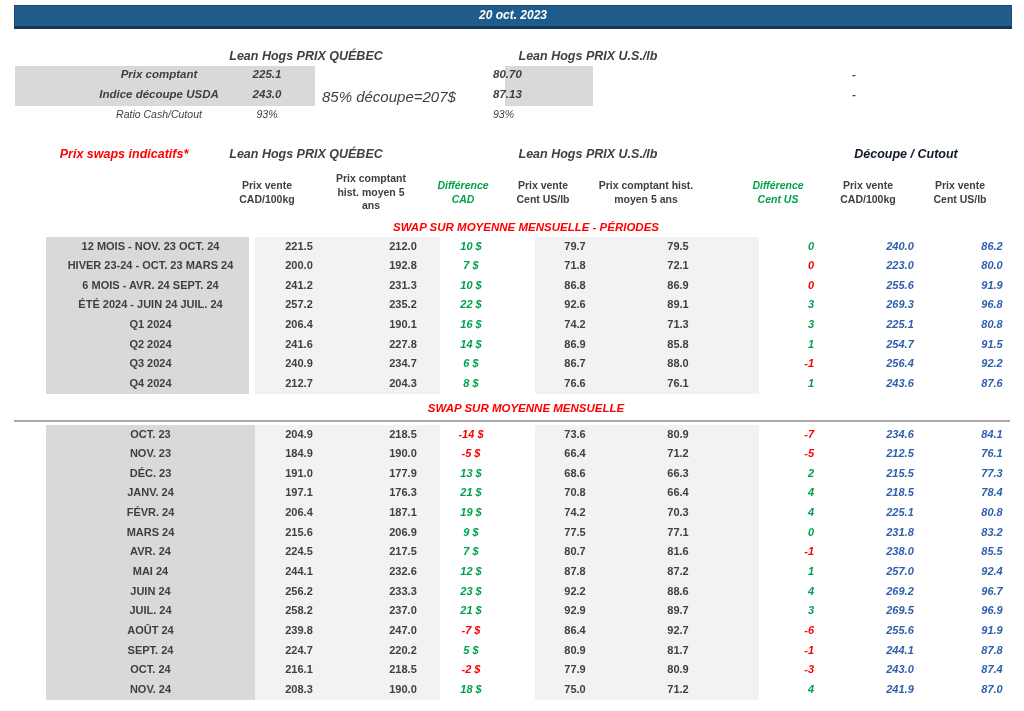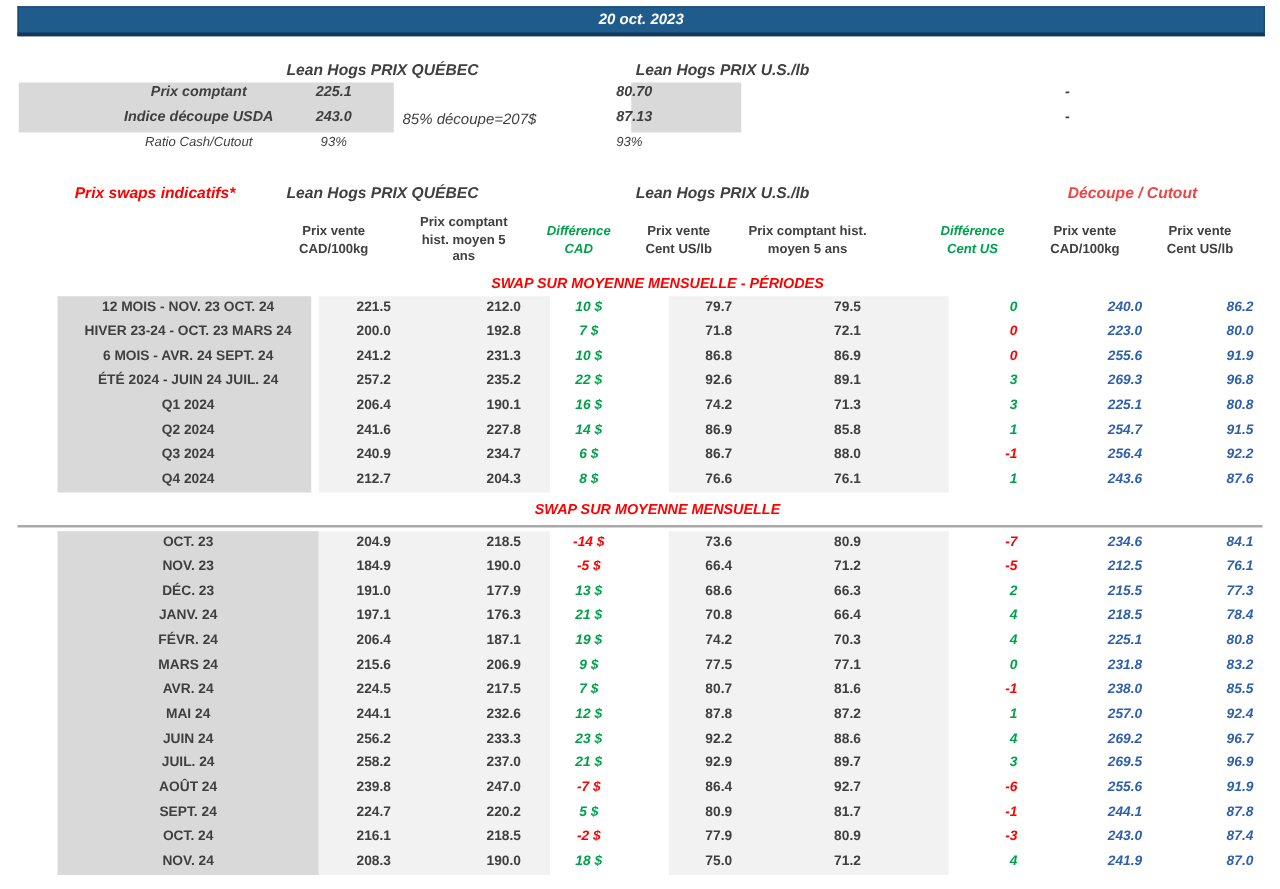--- a/index.html
+++ b/index.html
@@ -6,33 +6,33 @@
   .sheet{position:relative;width:1024px;height:711px;background:#fff;overflow:hidden;
          font-family:"Liberation Sans","DejaVu Sans",sans-serif;color:#3F3F3F;border-radius:20px;}
   .band{position:absolute;left:14px;width:996px;}
   .abs{position:absolute;}
   
   .banner{top:5px;height:20px;background:#1F5C8C;border:1px solid #1A4a75;border-bottom:3px solid #15365B;
           color:#fff;font-weight:bold;font-style:italic;font-size:12px;text-align:center;line-height:19px;}
   
   .h-title{font-weight:bold;font-style:italic;font-size:12.5px;color:#404040;text-align:center;}
   .red-t{color:#FF0000;}
-  .blue-t{color:#ef4444;}
+  .blue-t{color:#0f172a;}
   .t-qc{left:152px;width:280px;}
-  .t-us{left:424px;width:280px;}
+  .t-us{left:434px;width:280px;}
   .t-cutout{left:792px;width:200px;}
   
   .spot-bg-qc{left:1px;top:0;width:300px;height:40px;background:#D9D9D9;}
   .spot-bg-us{left:491px;top:0;width:88px;height:40px;background:#D9D9D9;}
   .spot-row{position:relative;height:20px;font-weight:bold;font-style:italic;font-size:11.5px;}
   .spot-row .cell{position:absolute;top:2px;}
   .spot-row.light{font-weight:normal;font-size:10.5px;}
   .sp-label{left:0;width:290px;text-align:center;}
   .sp-qc{left:203px;width:100px;text-align:center;}
-  .sp-note{left:308px;width:230px;text-align:left;font-weight:normal;font-size:12px;}
+  .sp-note{left:308px;width:230px;text-align:left;font-weight:normal;font-size:15px;}
   .sp-us{left:479px;width:100px;}
   .sp-dash{left:790px;width:100px;text-align:center;font-weight:bold;}
   
   .colhead{font-weight:bold;font-size:10.5px;color:#404040;text-align:center;white-space:pre-line;line-height:13.5px;}
   .colhead.grn{color:#00A14B;font-style:italic;}
   .hc2{left:193px;width:120px;}
   .hc3{left:297px;width:120px;}
   .hc4{left:389px;width:120px;}
   .hc5{left:469px;width:120px;}
   .hc6{left:572px;width:120px;}

